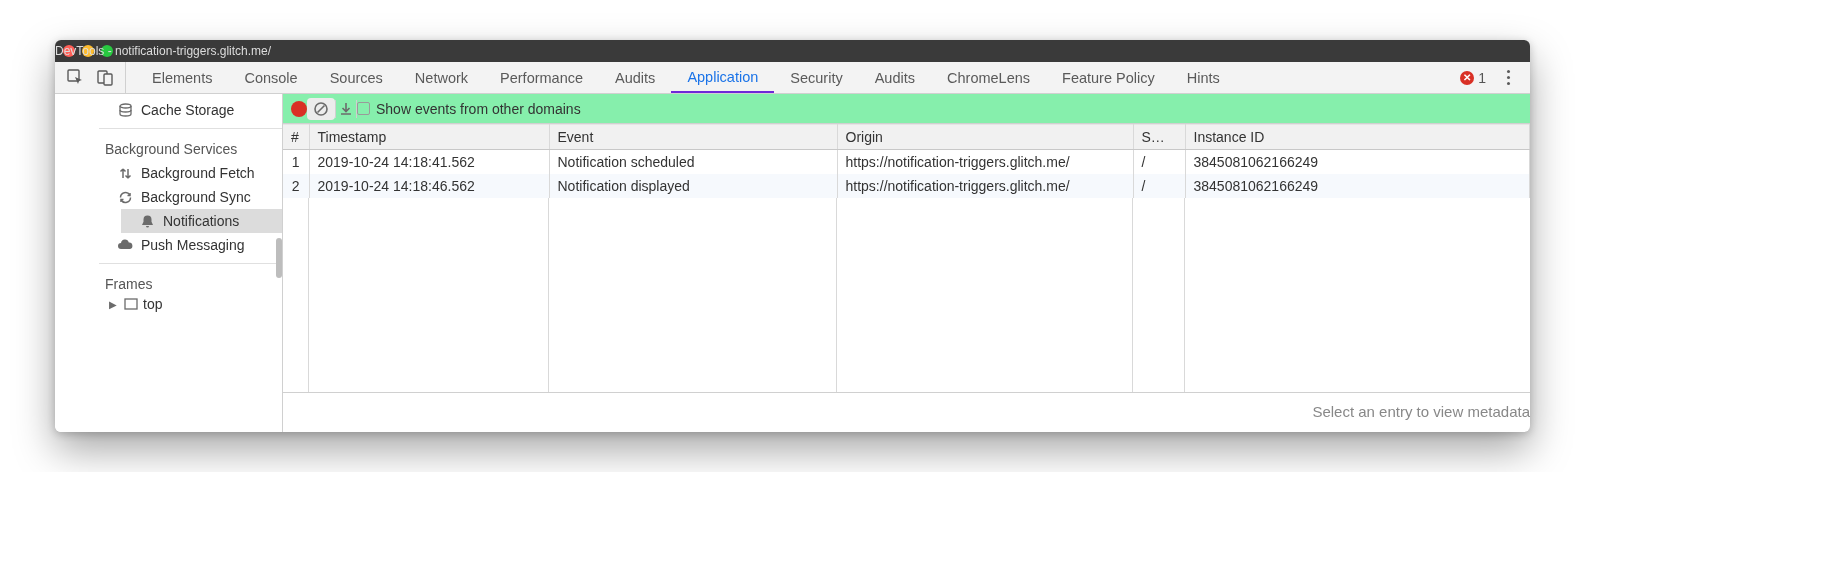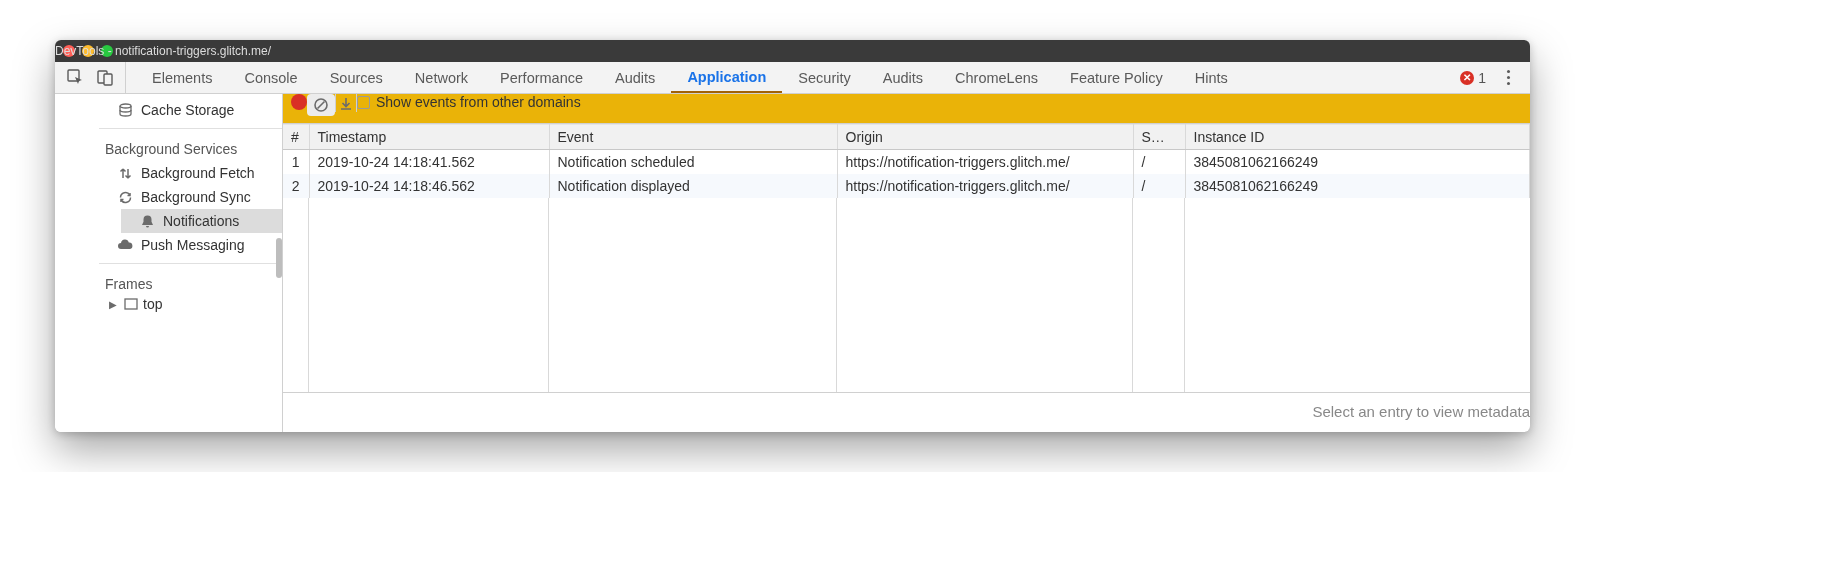--- a/index.html
+++ b/index.html
@@ -55,21 +55,21 @@
   }
   .icon-btn {
     width:20px; height:20px; display:flex; align-items:center; justify-content:center;
     color:#5a5a5a;
   }
   .tabs { display:flex; align-items:stretch; padding-left: 10px; }
   .tab {
     padding: 0 16px; display:flex; align-items:center;
     color:#5a5a5a; cursor:pointer; font-size:14.5px;
   }
-  .tab.active { color:#1a73e8; border-bottom: 2px solid #a16207; font-weight: bold; }
+  .tab.active { color:#1a73e8; border-bottom: 2px solid #6d28d9; }
   .tabsbar .right {
     margin-left:auto; display:flex; align-items:center; gap:12px; padding:0 12px;
     color:#555;
   }
   .err-badge { display:flex; align-items:center; gap:4px; }
   .err-circle {
     width:14px; height:14px; border-radius:50%; background:#d93025;
     color:#fff; font-size:10px; line-height:14px; text-align:center;
     font-weight:bold;
   }
@@ -104,22 +104,22 @@
   .sb-divider { height:1px; background:#e0e0e0; margin:6px 0; }
   .sb-icon { width:16px; height:16px; color:#6b6b6b; flex:none; display:flex; align-items:center; justify-content:center;}
   .tri { font-size:10px; color:#6b6b6b; width:10px; display:inline-block; }
   .frame-row { padding-left: 10px; display:flex; align-items:center; gap:4px; font-size:14px;}
   
   .main {
     flex:1; display:flex; flex-direction:column;
   }
   .toolbar {
     height:30px; border-bottom:1px solid #d0d0d0;
-    display:flex; align-items:flex-start; gap:0; padding:0 8px;
-    background:#eab308;
+    display:flex; align-items:center; gap:0; padding:0 8px;
+    background:#86efac;
   }
   .rec-dot { width:16px; height:16px; border-radius:50%; background:#d93025; }
   .tool-btn {
     padding:3px 6px; border-radius:4px; background:#ececec;
     display:flex; align-items:center; justify-content:center;
   }
   .tool-sep { width:1px; height:18px; background:#d0d0d0; }
   .chk {
     width:13px; height:13px; border:1px solid #9a9a9a; border-radius:2px;
     display:inline-block;

